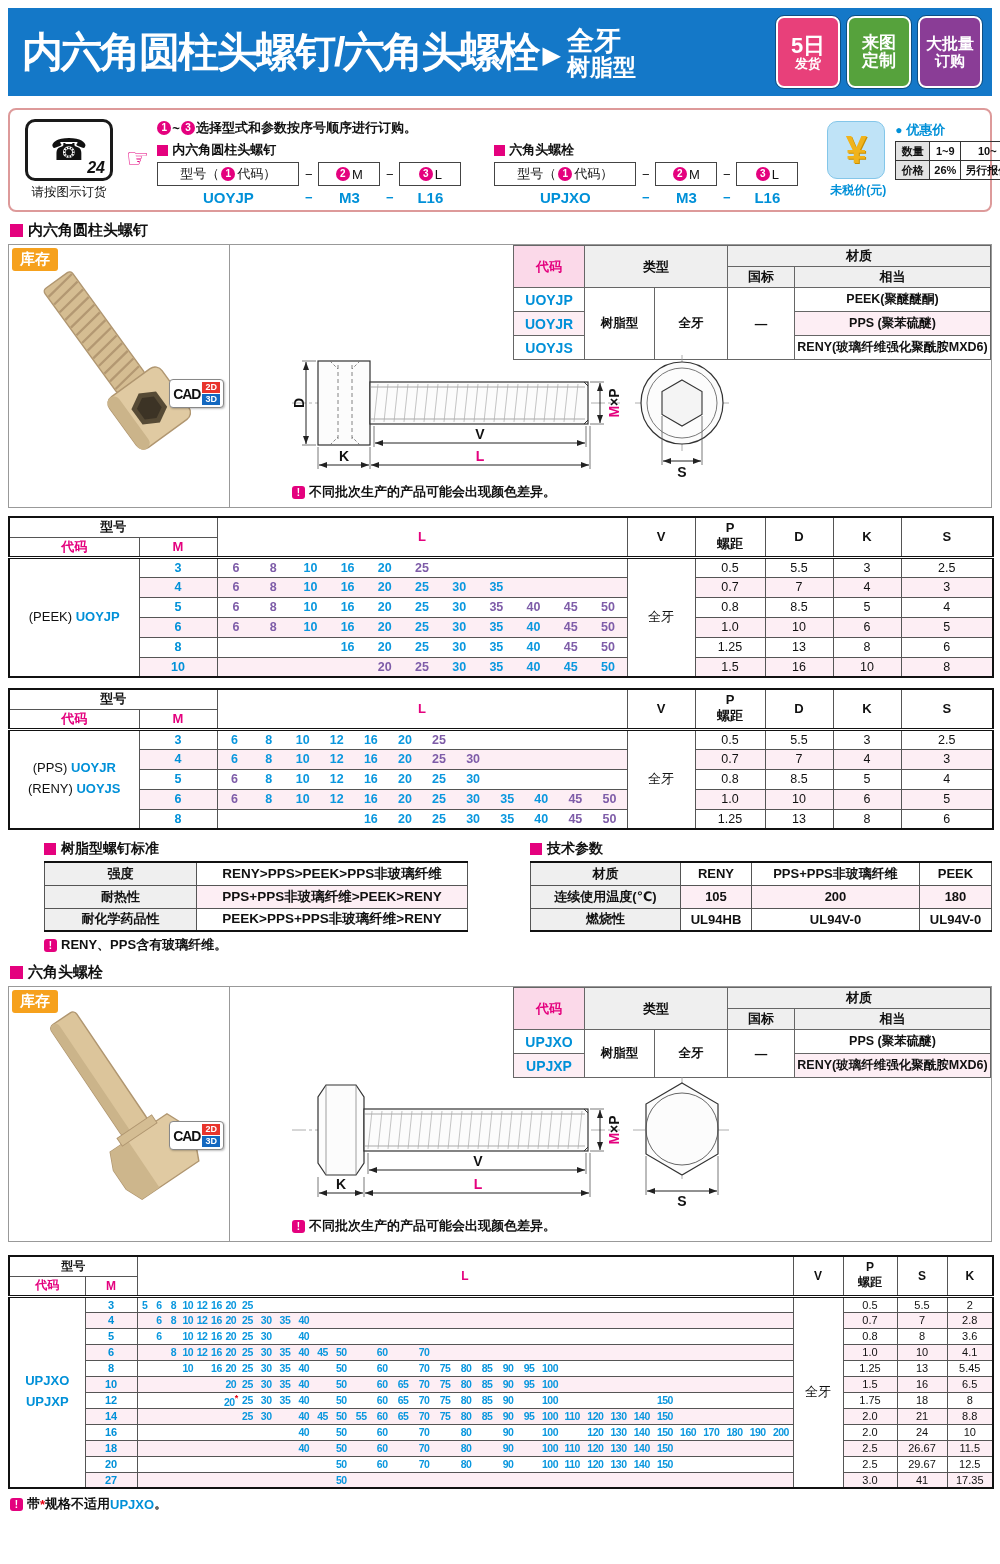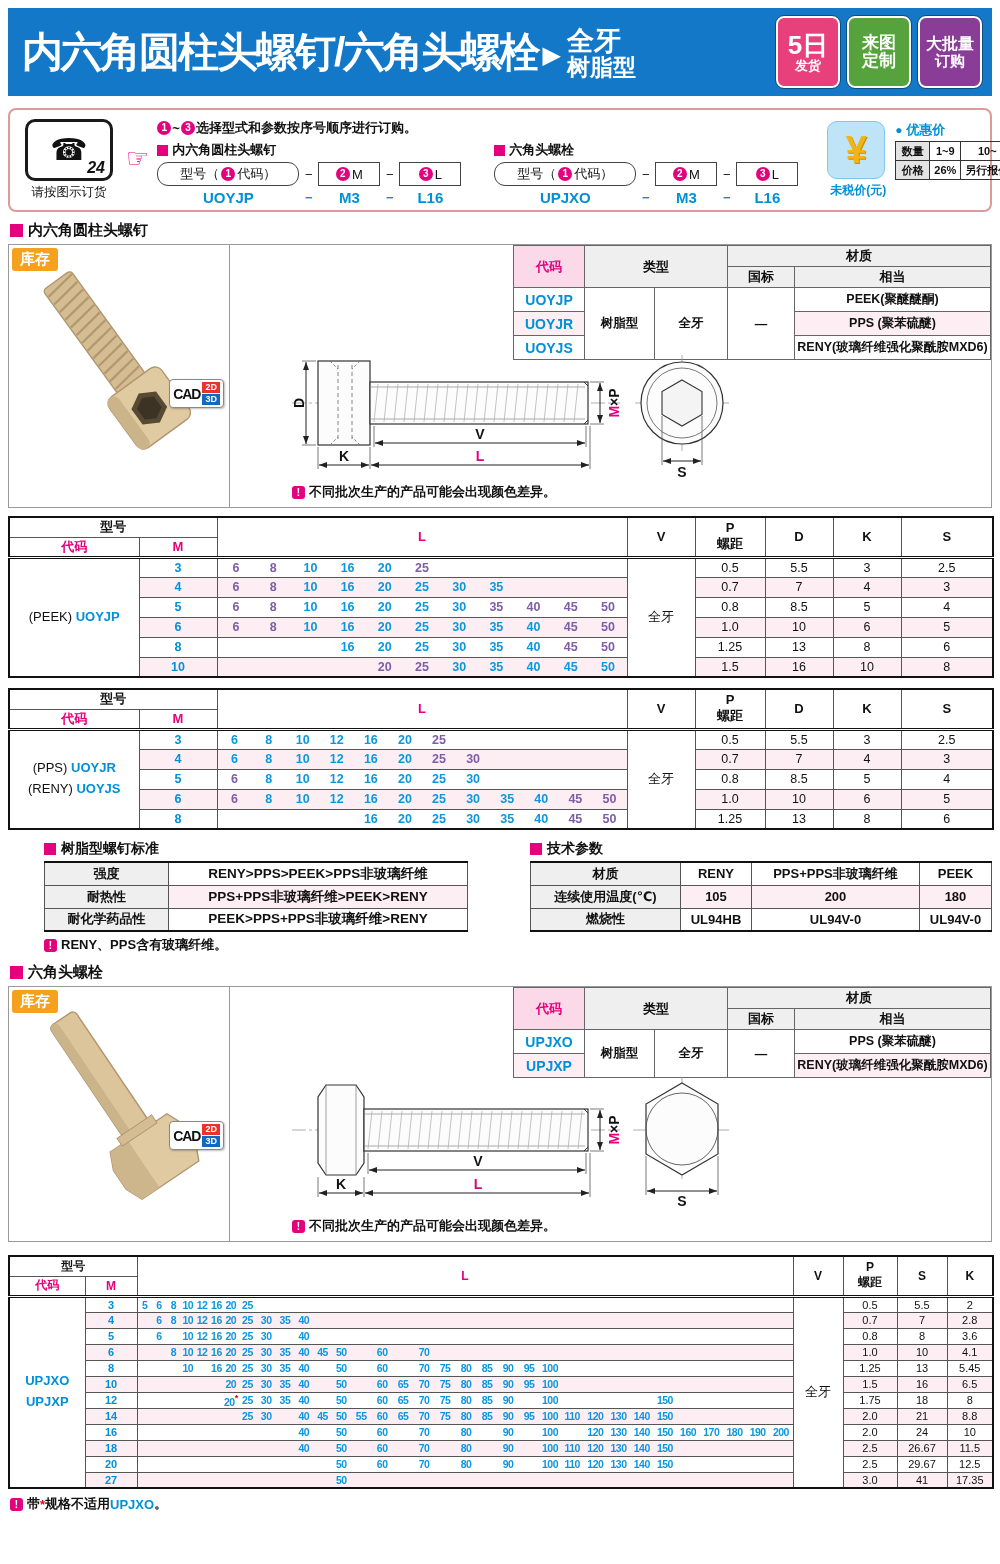--- a/index.html
+++ b/index.html
@@ -9,21 +9,21 @@
 
   
   .banner{margin:8px 8px 0 8px;height:88px;background:#1478c8;display:flex;align-items:center;padding:0 10px 0 14px;}
   .banner .title{color:#ffffff;font-size:41px;font-weight:900;letter-spacing:-2px;white-space:nowrap;}
   .banner .arrow{color:#fff;font-size:24px;margin:6px 6px 0 4px;}
   .banner .subwrap{display:flex;flex-direction:column;color:#fff;font-weight:900;line-height:1.05;margin-top:2px;}
   .banner .sub1{font-size:27px;}
   .banner .sub2{font-size:23px;}
   .badges{margin-left:auto;display:flex;gap:7px;}
   .badge{width:64px;height:72px;border:2px solid #fff;border-radius:8px;outline:1px solid rgba(0,0,0,.35);display:flex;flex-direction:column;align-items:center;justify-content:center;color:#fff;font-weight:900;line-height:1.05;}
-  .badge .b1{font-size:26px;}
+  .badge .b1{font-size:22px;}
   .badge .b2{font-size:13px;}
   .badge.g .b1,.badge.g .b2{font-size:17px;}
   .badge.v .b1{font-size:16px;}
   .badge.v .b2{font-size:15px;}
 
   
   .orderbox{margin:12px 8px 0 8px;height:104px;border:2px solid #dd9a9a;border-radius:8px;padding:7px 10px;display:flex;gap:8px;background:#fff;}
   .phonewrap{width:98px;text-align:center;flex:0 0 auto;}
   .phonebox{width:88px;height:62px;border:3px solid #1a1a1a;border-radius:10px;margin:2px auto 3px auto;position:relative;}
   .phonebox .ph{font-size:30px;line-height:56px;}
@@ -33,21 +33,21 @@
   .ordermain{flex:1;padding-top:2px;}
   .instr{font-size:13px;font-weight:bold;display:flex;align-items:center;gap:1px;}
   .circ{display:inline-block;width:14px;height:14px;border-radius:50%;background:#e4017e;color:#fff;font-size:10px;line-height:14px;text-align:center;font-weight:bold;flex:0 0 auto;}
   .ogroups{display:flex;margin-top:4px;}
   .ogroup{width:325px;}
   .ogroup+.ogroup{margin-left:12px;}
   .gtitle{font-size:13px;font-weight:bold;display:flex;align-items:center;gap:4px;}
   .sq{display:inline-block;width:11px;height:11px;background:#e4017e;}
   .boxrow{display:flex;align-items:center;margin-top:3px;}
   .pbox{border:1px solid #444;background:#fff;font-size:13px;height:24px;display:flex;align-items:center;justify-content:center;gap:2px;}
-  .pbox.w1{width:142px;border-radius:11px;}
+  .pbox.w1{width:142px;}
   .pbox.w2{width:62px;}
   .dashcell{width:19px;text-align:center;font-size:13px;}
   .exrow{display:flex;align-items:center;margin-top:3px;color:#0090d8;font-weight:bold;font-size:15px;}
   .exrow .c1{width:142px;text-align:center;}
   .exrow .c2,.exrow .c3{width:62px;text-align:center;}
   .exrow .dashcell{color:#0090d8;}
   .pricewrap{flex:0 0 auto;width:208px;display:flex;gap:6px;padding-top:4px;}
   .yencol{width:62px;text-align:center;}
   .yenbox{width:58px;height:58px;background:#bfe3f7;border:1px solid #83c6e9;border-radius:10px;font-size:38px;font-weight:900;color:#f0b31c;line-height:56px;text-align:center;text-shadow:1px 1px 0 #c98f00;}
   .taxnote{color:#0090d8;font-weight:bold;font-size:12px;margin-top:3px;white-space:nowrap;}
@@ -120,21 +120,21 @@
   .lv.p{color:#7e5ca8;}
   .lv sup.star{color:#e60012;font-size:9px;font-weight:900;}
 
   
   .stdrow{margin:10px 8px 0 8px;display:flex;}
   .stdleft{width:440px;padding-left:36px;}
   .smalltitle{font-size:14px;font-weight:bold;display:flex;align-items:center;gap:5px;margin-bottom:3px;}
   .smalltitle .sq{width:12px;height:12px;}
   table.std{border-collapse:collapse;border-top:2px solid #111;border-bottom:2px solid #111;width:424px;}
   .std td{border:1px solid #555;height:23px;text-align:center;font-weight:bold;}
-  .std td.lab{background:#efefef;width:124px;font-size:13px;}
+  .std td.lab{background:#efefef;width:152px;font-size:13px;}
   .std td.val{font-size:13.5px;}
   .std tr:nth-child(even){background:#fdeef4;}
   .stdfoot{margin-top:4px;font-size:13px;font-weight:bold;display:flex;align-items:center;}
   .techright{margin-left:auto;width:462px;}
   table.tech{border-collapse:collapse;border-top:2px solid #111;border-bottom:2px solid #111;width:462px;}
   .tech td{border:1px solid #555;height:23px;text-align:center;font-weight:bold;font-size:13px;}
   .tech td.lab{background:#efefef;width:150px;}
   .tech tr:nth-child(even){background:#fdeef4;}
 
   

